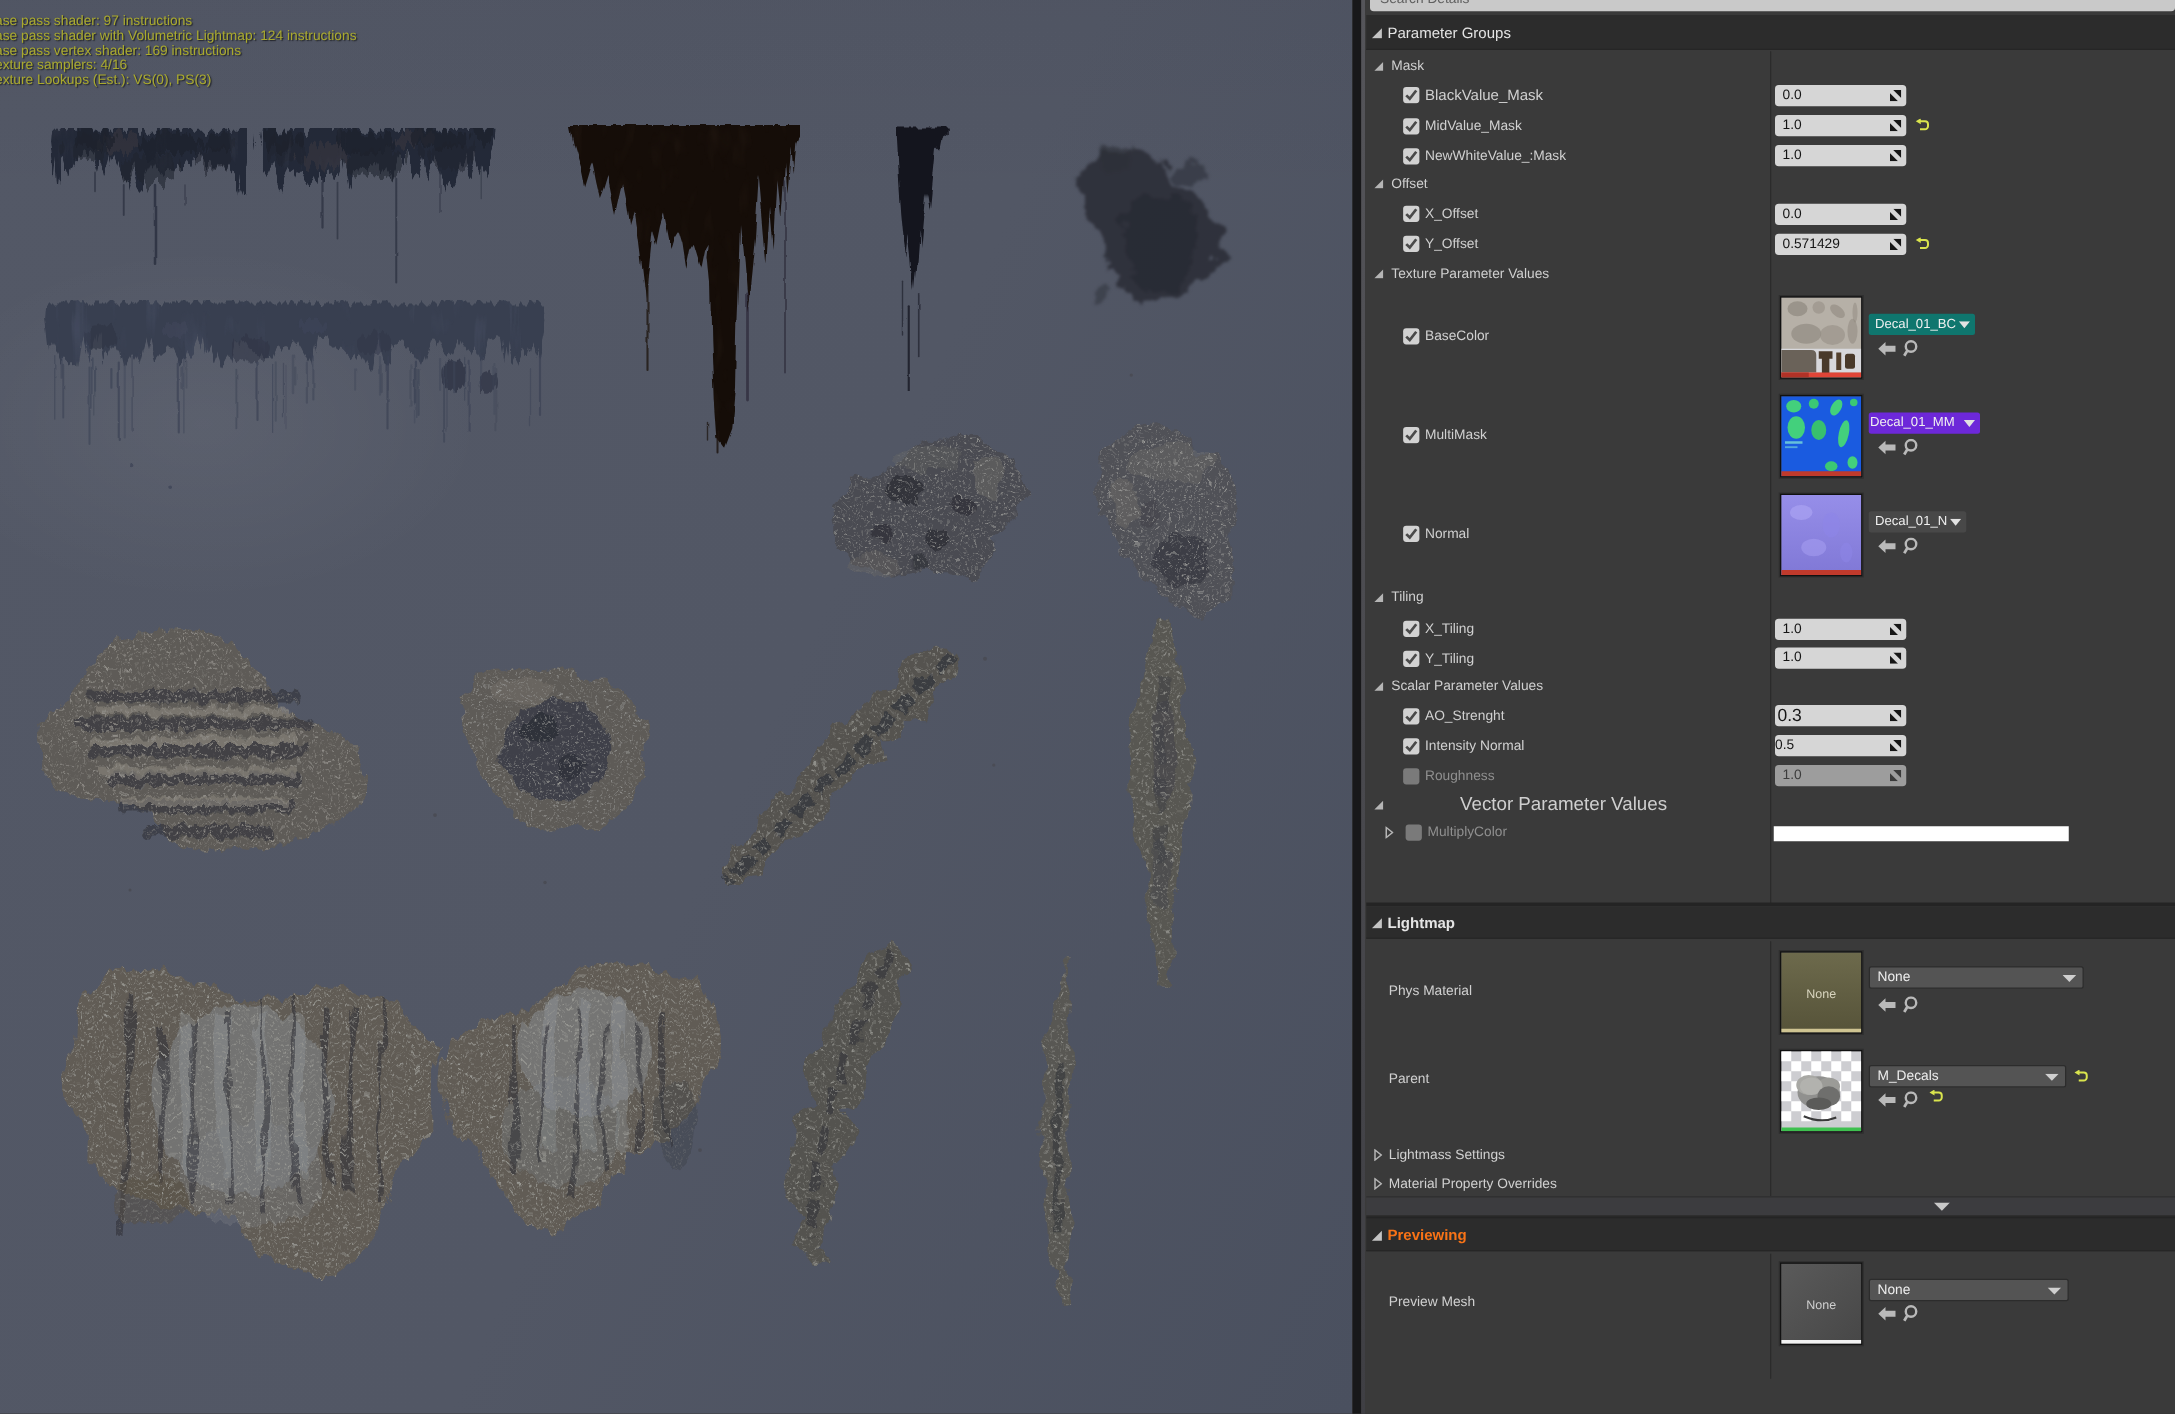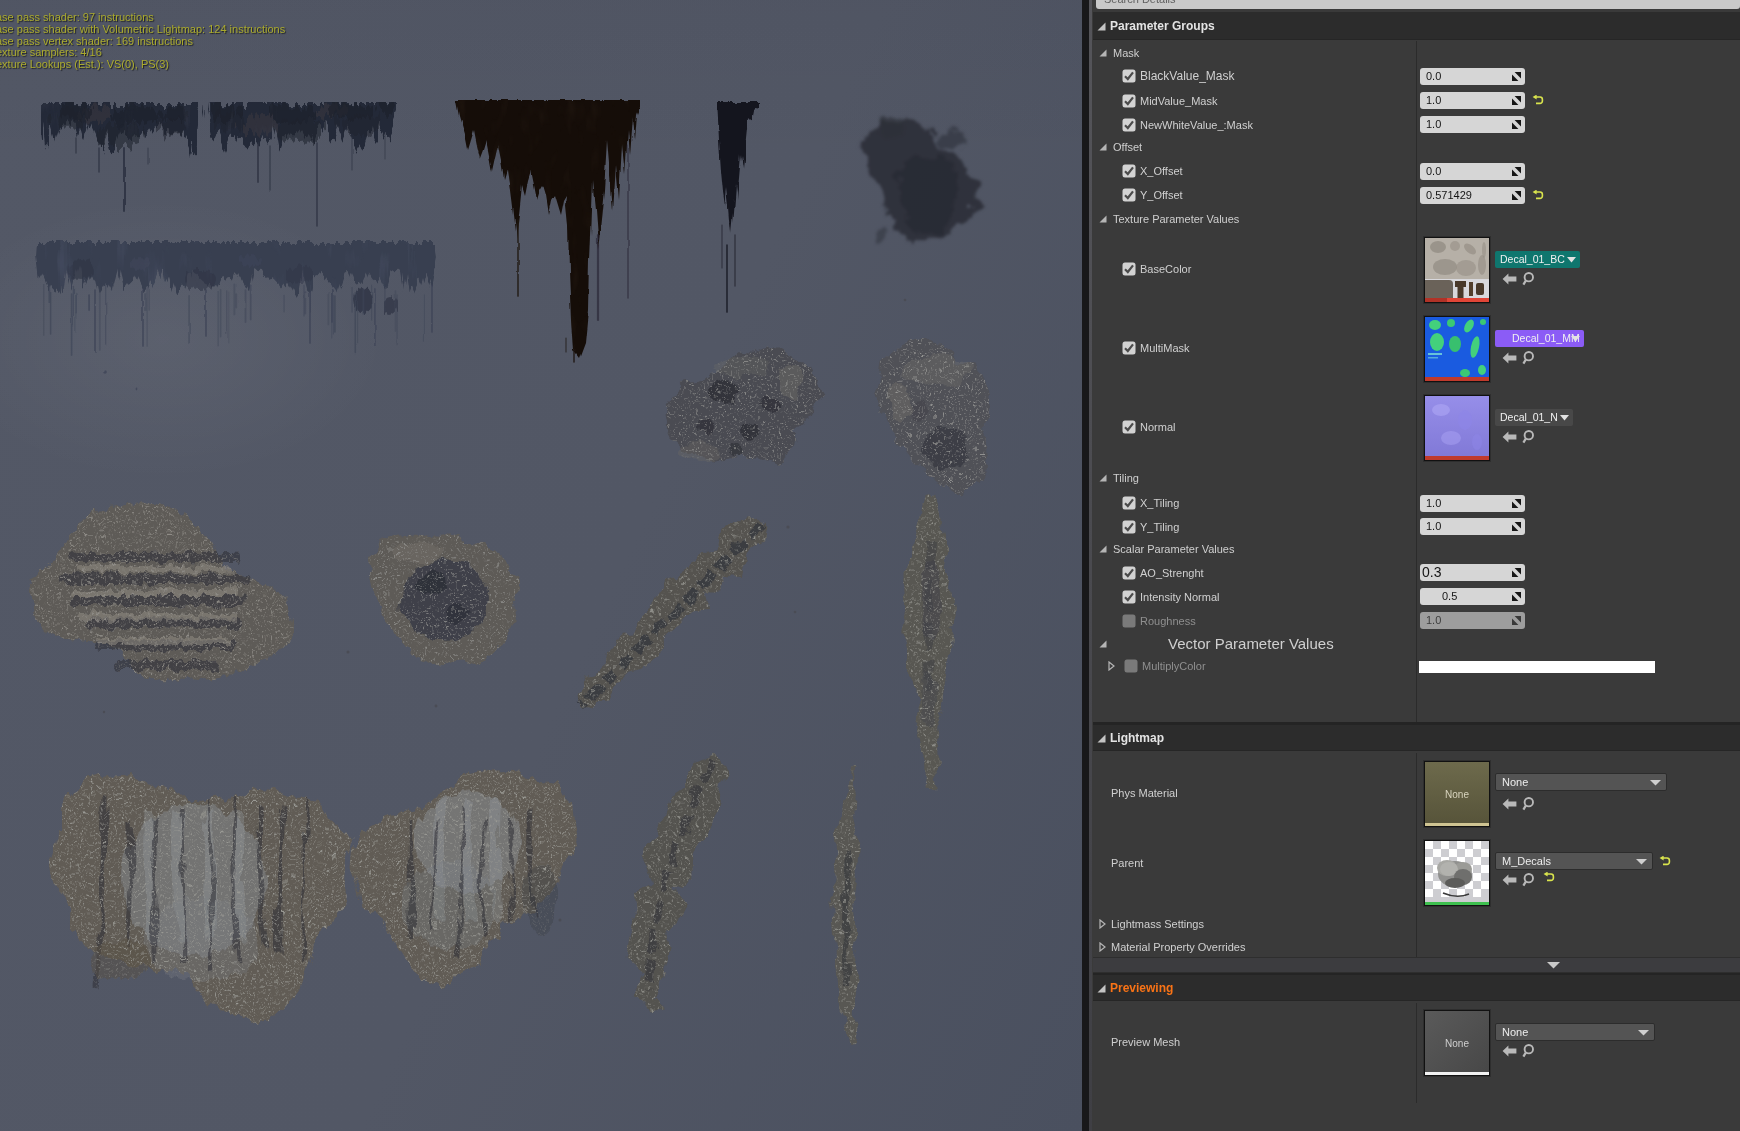--- a/index.html
+++ b/index.html
@@ -353,21 +353,21 @@
 <div class="abs" style="left:1082px;top:0;width:7px;height:1131px;background:#18181a"></div>
 <div class="abs" style="left:1089px;top:0;width:3px;height:1131px;background:linear-gradient(180deg,#55555a,#3f3f44)"></div>
 <div class="abs" style="left:1096px;top:-10px;width:644px;height:19px;background:#c9c9c9;border-radius:3px;font-size:11px;color:#606060;line-height:19px;padding-left:8px">Search Details</div>
 <div class="abs" style="left:1416px;top:41px;width:1px;height:682px;background:#2b2b2b"></div>
 <div class="abs" style="left:1416px;top:753px;width:1px;height:204px;background:#2b2b2b"></div>
 <div class="abs" style="left:1416px;top:1003px;width:1px;height:100px;background:#2b2b2b"></div>
 <div class="abs" style="left:1093px;top:12px;width:647px;height:28px;background:#2c2c2c;border-bottom:1px solid #262626"></div>
 <svg class="abs" style="left:1097px;top:21.5px" width="9" height="9">
     <path d="M8.5,0.5 L8.5,8.5 L0.5,8.5 Z" fill="#c4c4c4"></path>
   </svg>
-<div class="abs" style="left:1110px;top:18.0px;height:16px;line-height:16px;font-size:12px;font-weight:bold;color:#e4e4e4">Parameter Groups</div>
+<div class="abs" style="left:1110px;top:18.0px;height:16px;line-height:16px;font-size:12px;font-weight:normal;color:#e4e4e4">Parameter Groups</div>
 <svg class="abs" style="left:1099px;top:49px" width="8" height="8">
     <path d="M7.5,0.5 L7.5,7.5 L0.5,7.5 Z" fill="#b5b5b5"></path>
   </svg>
 <div class="abs" style="left:1113px;top:45px;height:16px;line-height:16px;font-size:11px;color:#cfcfcf">Mask</div>
 <svg class="abs" style="left:1122px;top:69px" width="14" height="14">
     <rect x="0.5" y="0.5" width="13" height="13" rx="2.5" fill="#d2d2d2"></rect>
     <path d="M3,7.3 L5.8,10 L11,3.4" fill="none" stroke="#4a4a4a" stroke-width="2.2"></path>
   </svg>
 <div class="abs" style="left:1140px;top:68px;height:16px;line-height:16px;font-size:12px;color:#d0d0d0">BlackValue_Mask</div>
 <div class="abs" style="left:1420px;top:67.5px;width:105px;height:17px;background:#d6d6d6;border-radius:3px;font-size:11px;color:#151515;line-height:17px;padding-left:6px">0.0<svg width="9" height="9" style="position:absolute;right:4px;top:4px">
@@ -471,21 +471,21 @@
       <ellipse cx="58" cy="5" rx="3" ry="3" fill="#3bc874"></ellipse>
       <ellipse cx="12" cy="25" rx="7" ry="9" fill="#43d07c"></ellipse>
       <ellipse cx="30" cy="27" rx="6" ry="8" fill="#38c06e"></ellipse>
       <ellipse cx="50" cy="30" rx="4" ry="11" fill="#43d07c" transform="rotate(12 50 30)"></ellipse>
       <rect x="3" y="36" width="14" height="2" fill="#79dcd8" opacity="0.8"></rect>
       <rect x="3" y="40" width="10" height="1.5" fill="#79dcd8" opacity="0.6"></rect>
       <ellipse cx="40" cy="56" rx="5" ry="4" fill="#3bc874"></ellipse>
       <ellipse cx="57" cy="53" rx="4" ry="5" fill="#43d07c"></ellipse>
       <rect y="60" width="64" height="4" fill="#c03a2c"></rect>
     </svg></div>
-<div class="abs" style="left:1495px;top:330px;width:89px;height:17px;background:#8b5cf6;border-radius:2px;font-size:10.5px;color:#f0f0f0;line-height:17px;padding-left:17px">Decal_01_MM<svg width="9" height="6" style="position:absolute;right:4px;top:6px">
+<div class="abs" style="left:1495px;top:330px;width:89px;height:17px;background:#6d28d9;border-radius:2px;font-size:10.5px;color:#f0f0f0;line-height:17px;padding-left:1px">Decal_01_MM<svg width="9" height="6" style="position:absolute;right:4px;top:6px">
       <path d="M0,0 L9,0 L4.5,5.5 Z" fill="#e2e2e2"></path>
     </svg></div>
 <svg class="abs" style="left:1502px;top:352px" width="15" height="12">
     <path d="M6.4,0.6 L6.4,3.6 L14.4,3.6 L14.4,8.4 L6.4,8.4 L6.4,11.4 L0.6,6 Z" fill="#b9b9b9"></path>
   </svg>
 <svg class="abs" style="left:1521px;top:351px" width="14" height="15">
     <circle cx="7.8" cy="5.2" r="4.2" fill="none" stroke="#b9b9b9" stroke-width="1.9"></circle>
     <line x1="4.8" y1="8.6" x2="2.4" y2="12.6" stroke="#b9b9b9" stroke-width="2.2"></line>
   </svg>
 <svg class="abs" style="left:1122px;top:420px" width="14" height="14">
@@ -550,21 +550,21 @@
 <div class="abs" style="left:1140px;top:564.8px;height:16px;line-height:16px;font-size:11px;color:#d0d0d0">AO_Strenght</div>
 <div class="abs" style="left:1420px;top:564.3px;width:105px;height:17px;background:#d6d6d6;border-radius:3px;font-size:14px;color:#151515;line-height:17px;padding-left:2px">0.3<svg width="9" height="9" style="position:absolute;right:4px;top:4px">
       <path d="M2.6,0 L9,0 L9,6.4 Z" fill="#161616"></path>
       <path d="M0,2.6 L0,9 L6.4,9 Z" fill="#161616"></path>
     </svg></div>
 <svg class="abs" style="left:1122px;top:589.9px" width="14" height="14">
     <rect x="0.5" y="0.5" width="13" height="13" rx="2.5" fill="#d2d2d2"></rect>
     <path d="M3,7.3 L5.8,10 L11,3.4" fill="none" stroke="#4a4a4a" stroke-width="2.2"></path>
   </svg>
 <div class="abs" style="left:1140px;top:588.9px;height:16px;line-height:16px;font-size:11px;color:#d0d0d0">Intensity Normal</div>
-<div class="abs" style="left:1420px;top:588.4px;width:105px;height:17px;background:#d6d6d6;border-radius:3px;font-size:11px;color:#151515;line-height:17px;padding-left:22px">0.5<svg width="9" height="9" style="position:absolute;right:4px;top:4px">
+<div class="abs" style="left:1420px;top:588.4px;width:105px;height:17px;background:#d6d6d6;border-radius:3px;font-size:11px;color:#151515;line-height:17px;padding-left:0">0.5<svg width="9" height="9" style="position:absolute;right:4px;top:4px">
       <path d="M2.6,0 L9,0 L9,6.4 Z" fill="#161616"></path>
       <path d="M0,2.6 L0,9 L6.4,9 Z" fill="#161616"></path>
     </svg></div>
 <svg class="abs" style="left:1122px;top:613.6px" width="14" height="14">
     <rect x="0.5" y="0.5" width="13" height="13" rx="2.5" fill="#7a7a7a"></rect>
   </svg>
 <div class="abs" style="left:1140px;top:612.6px;height:16px;line-height:16px;font-size:11px;color:#8f8f8f">Roughness</div>
 <div class="abs" style="left:1420px;top:612.1px;width:105px;height:17px;background:#9d9d9d;border-radius:3px;font-size:11px;color:#3c3c3c;line-height:17px;padding-left:6px">1.0<svg width="9" height="9" style="position:absolute;right:4px;top:4px">
       <path d="M2.6,0 L9,0 L9,6.4 Z" fill="#3a3a3a"></path>
       <path d="M0,2.6 L0,9 L6.4,9 Z" fill="#3a3a3a"></path>

